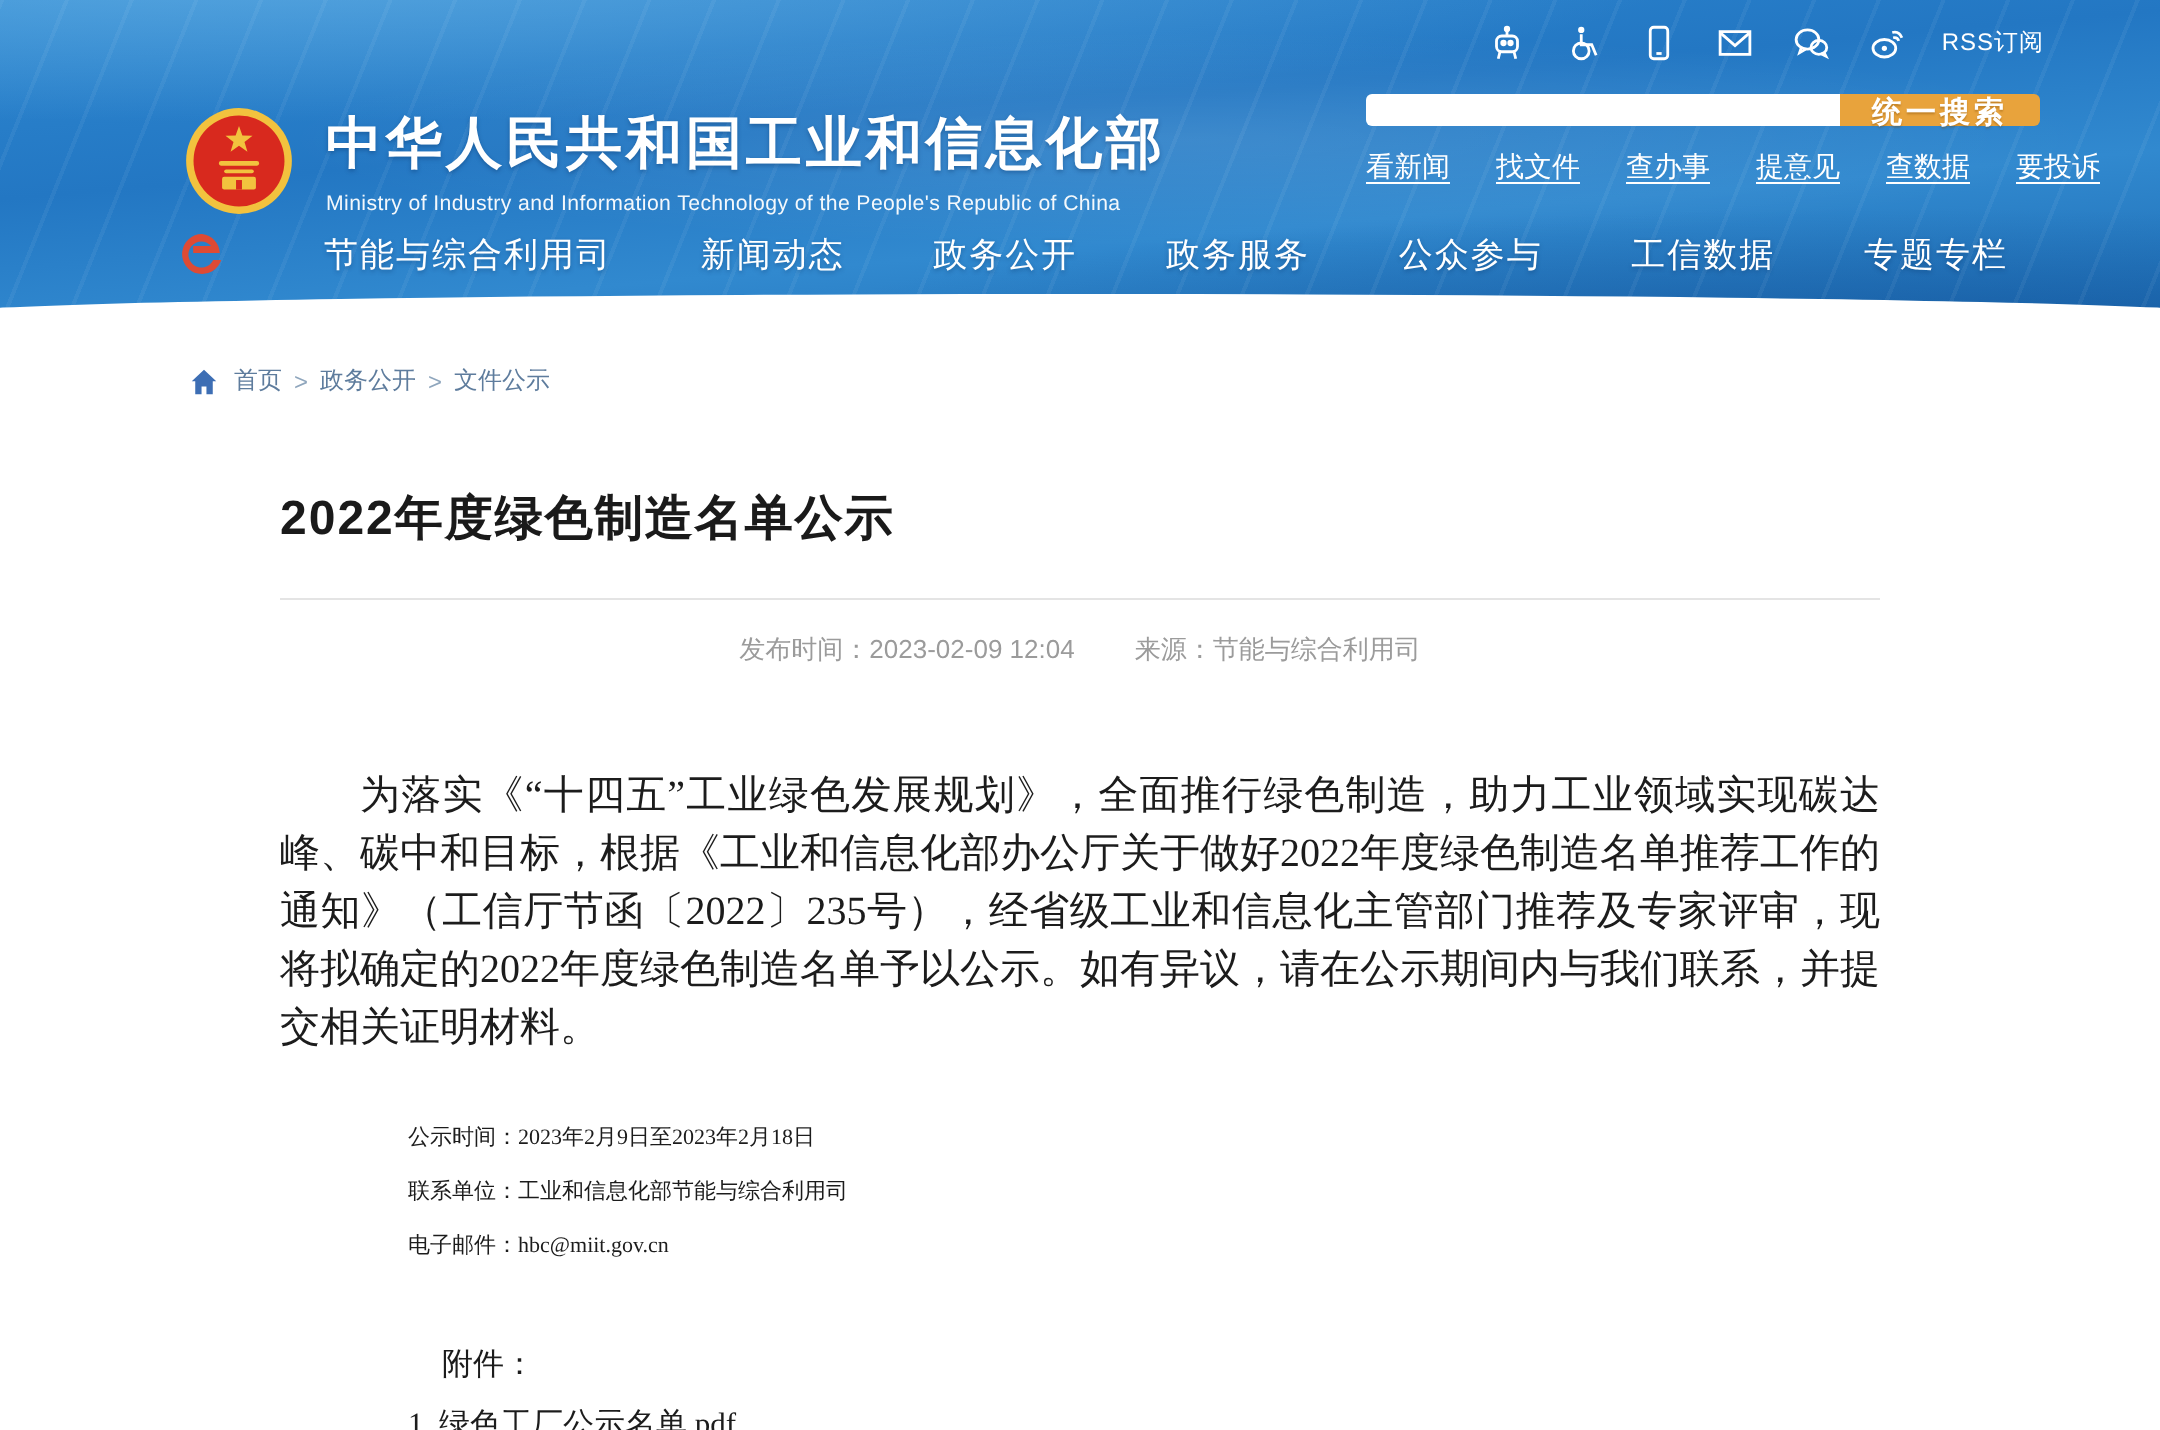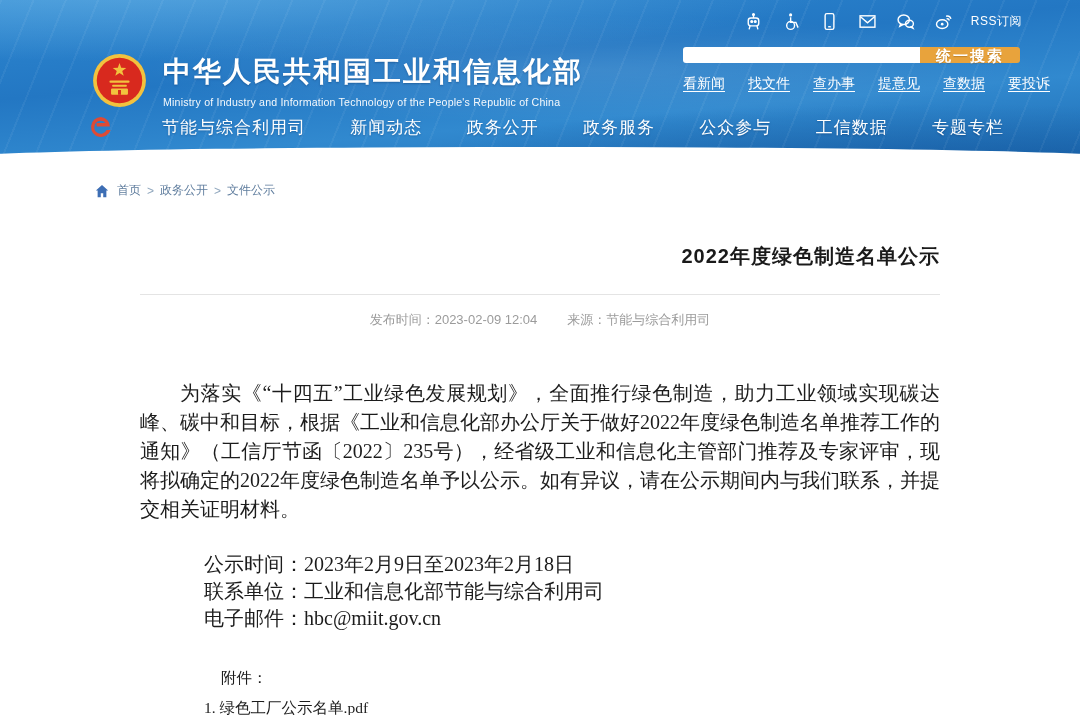--- a/index.html
+++ b/index.html
@@ -74,35 +74,35 @@
   .breadcrumb {
     display: flex; align-items: center; gap: 6px;
     padding: 27px 0 0 95px; font-size: 12px; color: #5e7c9d;
   }
   .breadcrumb .crumb { cursor: pointer; color: #5e7c9d; }
   .breadcrumb .sep { color: #8fa6bd; }
   .home-ico { width: 14px; height: 14px; margin-right: 2px; }
 
   .article { width: 800px; margin: 14px auto 0; }
   .article-title {
-    text-align: right; font-size: 20px; font-weight: 700; color: #1a1a1a;
+    text-align: left; font-size: 24px; font-weight: 700; color: #1a1a1a;
     letter-spacing: 1px; padding: 30px 0 24px;
   }
   .divider { border-bottom: 1px solid #e4e4e4; }
   .meta { text-align: center; color: #9b9b9b; font-size: 13px; padding-top: 16px; }
   .meta .src { margin-left: 30px; margin-top: 31px; }
 
   .body-text {
     margin-top: 50px;
     font-family: "Liberation Serif", serif;
     font-size: 20px; line-height: 29px; color: #1c1c1c;
     text-indent: 2em; text-align: justify;
   }
   .details { margin: 27px 0 0 64px; font-family: "Liberation Serif", serif;
-             font-size: 20px; line-height: 27px; color: #1c1c1c; }
+             font-size: 11px; line-height: 27px; color: #1c1c1c; }
   .attachments { margin: 33px 0 0 64px; font-family: "Liberation Serif", serif;
                  font-size: 15.5px; color: #1c1c1c; }
   .attachments .att-label { line-height: 26px; margin-bottom: 5px; padding-left: 17px; }
   .attachments .att-item { line-height: 24.5px; cursor: pointer; }
 </style>
 </head>
 <body>
 
 <div class="banner">
 

